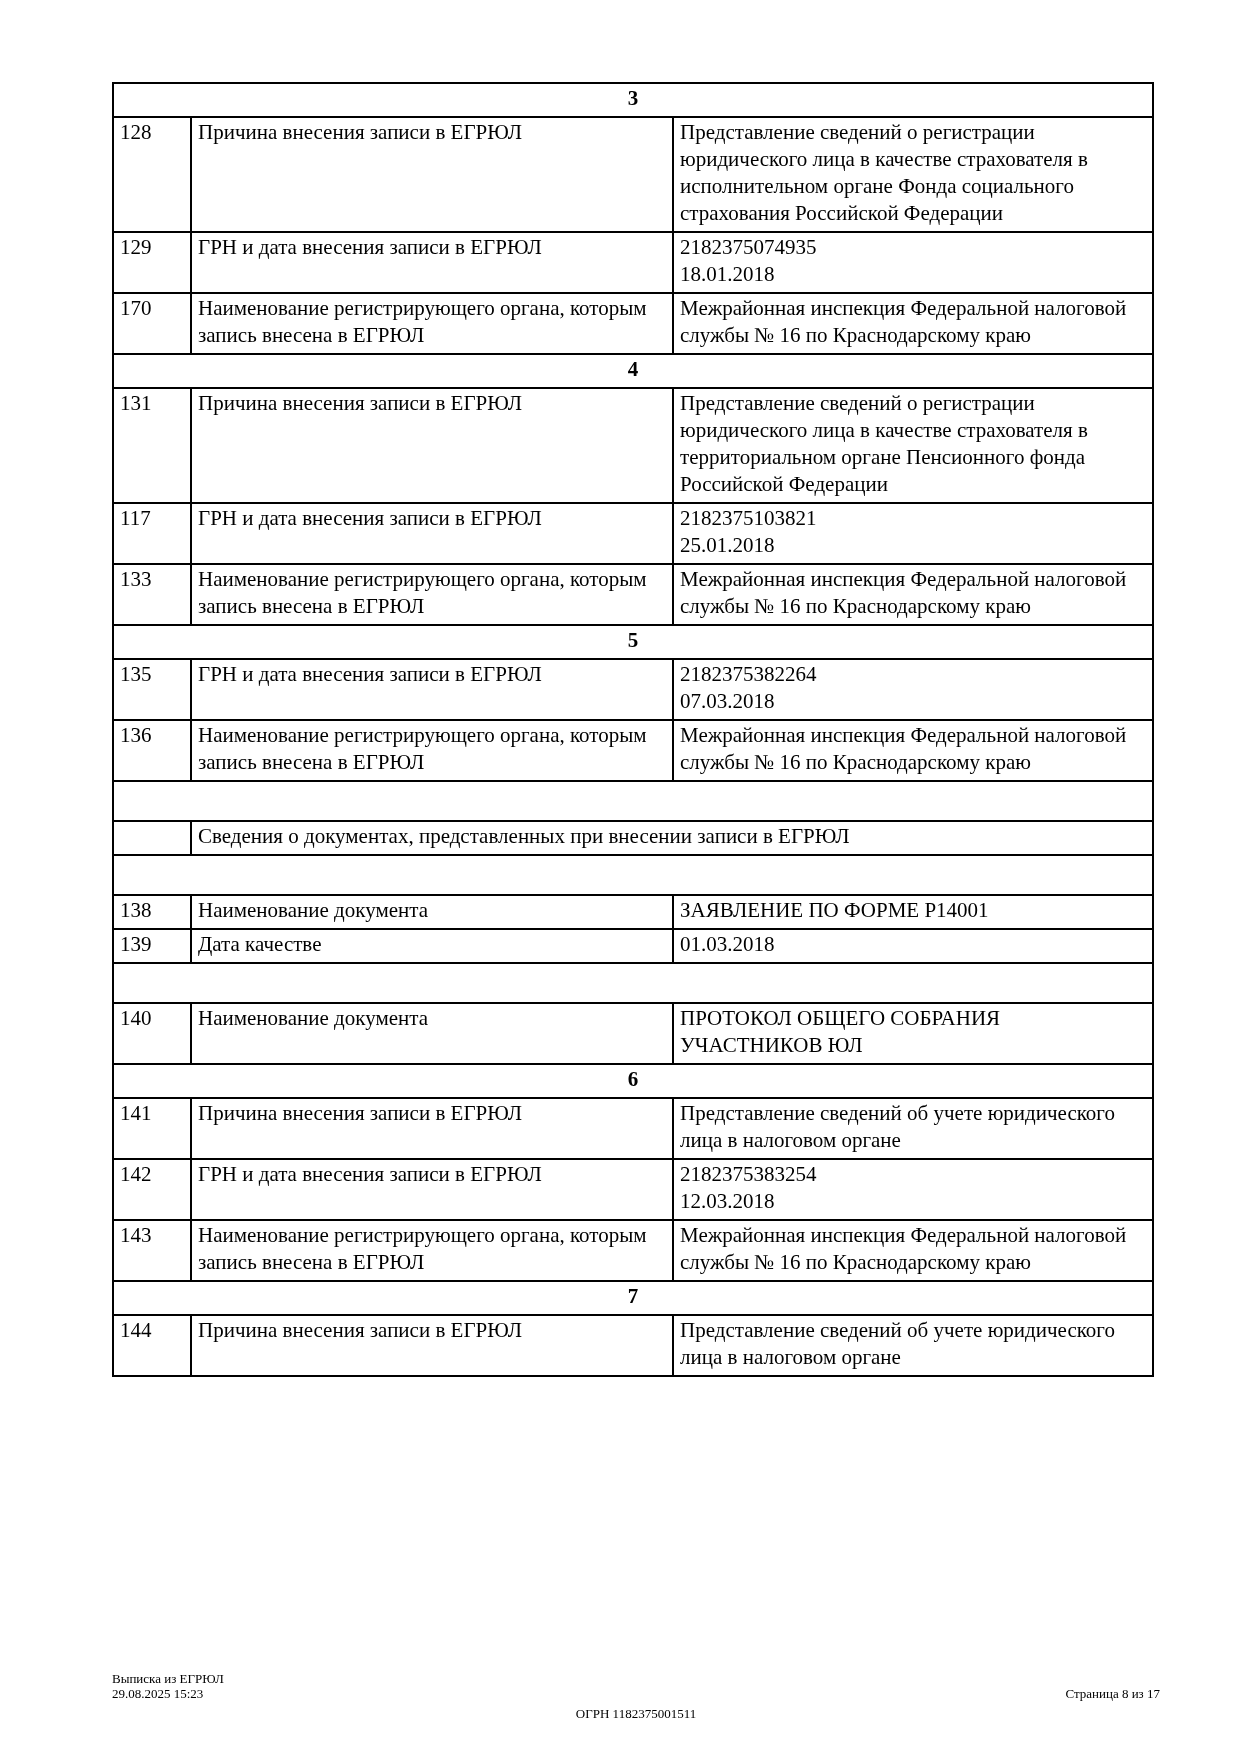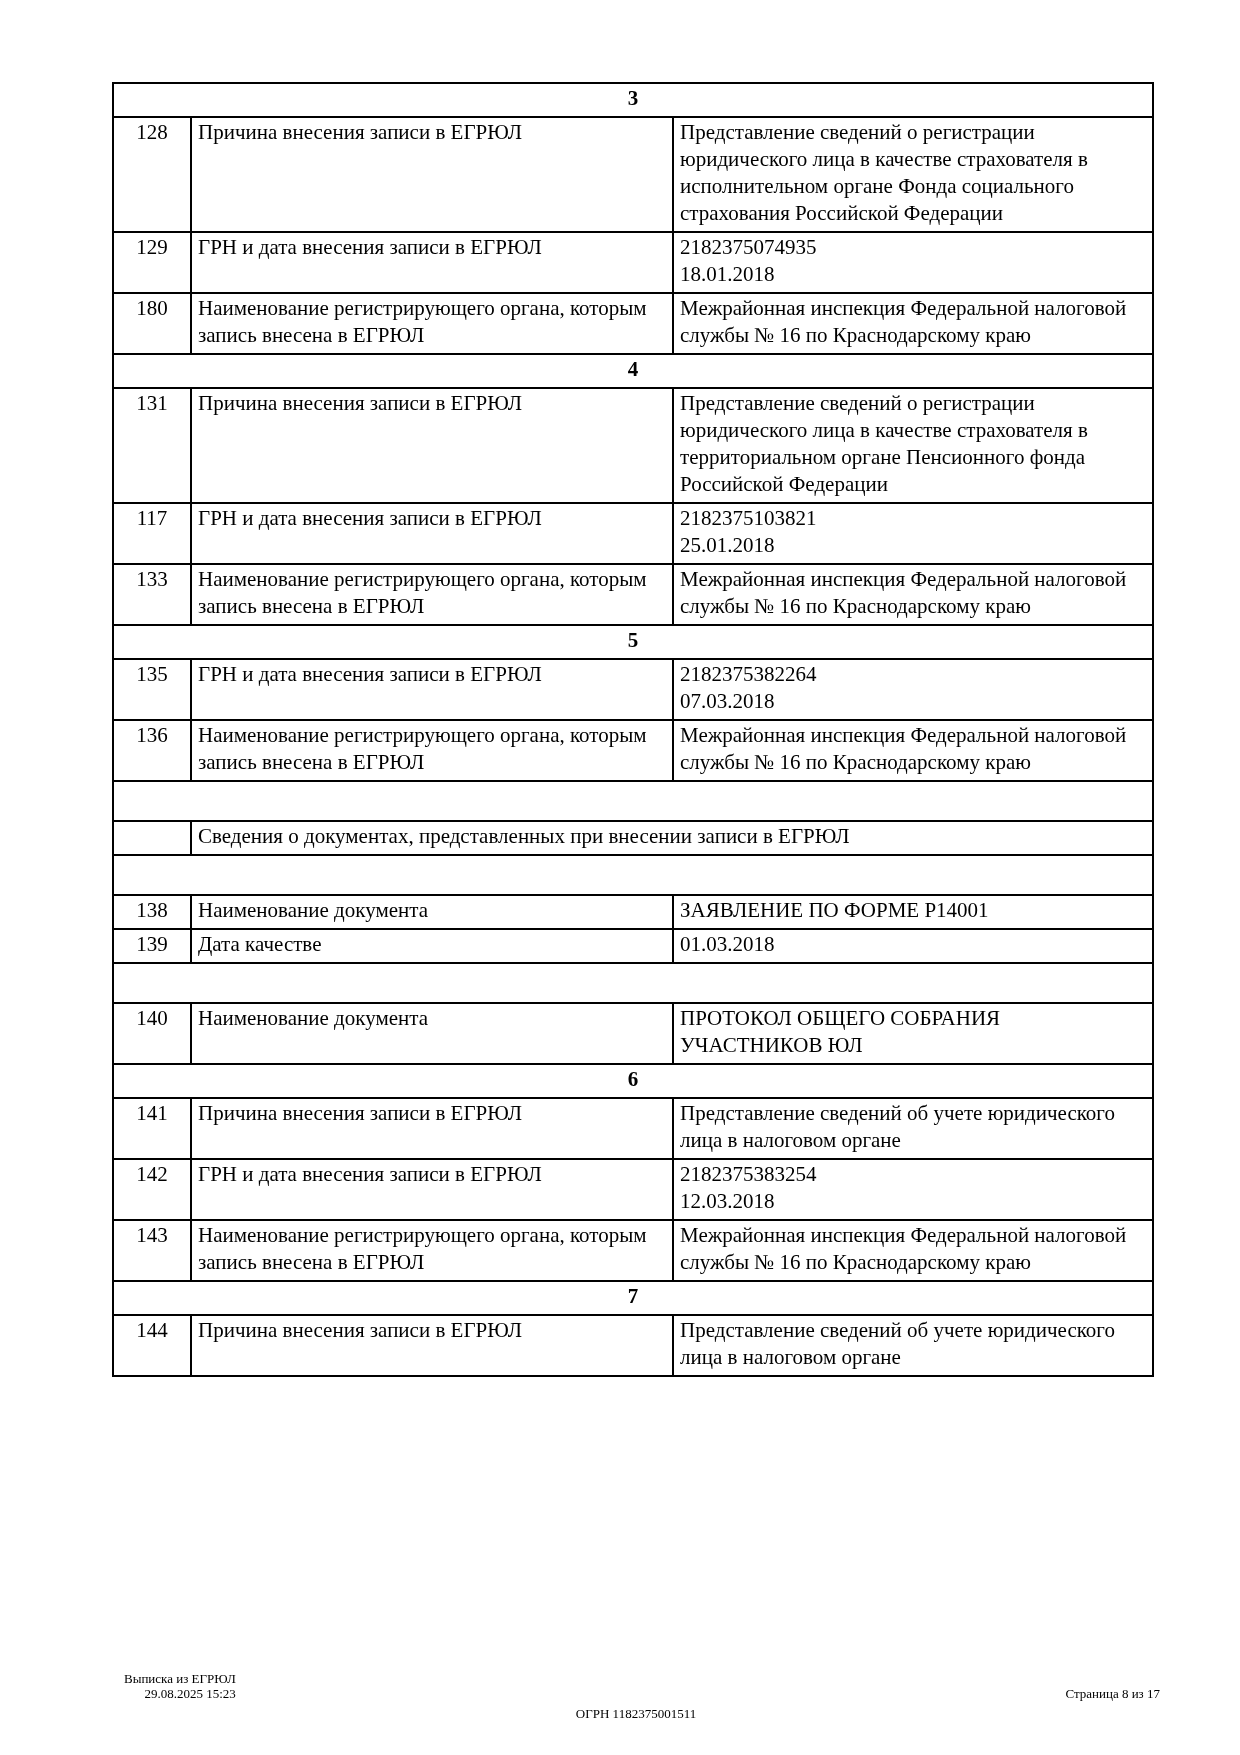--- a/index.html
+++ b/index.html
@@ -30,21 +30,21 @@
   }
   table.egrul td {
     border: 2px solid #000000;
     font-size: 21px;
     line-height: 27px;
     vertical-align: top;
     padding: 1px 6px 4px 6px;
     word-wrap: break-word;
   }
   td.num-cell {
-    text-align: center;
+    text-align: left;
     padding-left: 2px;
     padding-right: 2px;
   }
   td.section-cell {
     text-align: center;
     font-weight: bold;
     padding-top: 1px;
     padding-bottom: 3px;
   }
   td.value-cell {
@@ -56,21 +56,21 @@
   }
   .footer {
     position: absolute;
     left: 112px;
     top: 1671px;
     width: 1048px;
     height: 34px;
     font-size: 13px;
     line-height: 15px;
   }
-  .footer .f-left   { position: absolute; left: 12px; top: 0; text-align: right; }
+  .footer .f-left   { position: absolute; left: 0; top: 0; }
   .footer .f-ogrn   { position: absolute; left: 0; right: 0; top: 15px; text-align: center; margin-top: 20px; }
   .footer .f-page   { position: absolute; right: 0; top: 15px; }
 </style>
 </head>
 <body>
 
 <div class="sheet">
 
   <table class="egrul">
     <colgroup>
@@ -89,21 +89,21 @@
       <td class="label-cell">Причина внесения записи в ЕГРЮЛ</td>
       <td class="value-cell">Представление сведений о регистрации юридического лица в качестве страхователя в исполнительном органе Фонда социального страхования Российской Федерации</td>
     </tr>
     <tr>
       <td class="num-cell">129</td>
       <td class="label-cell">ГРН и дата внесения записи в ЕГРЮЛ</td>
       <td class="value-cell">2182375074935
 18.01.2018</td>
     </tr>
     <tr>
-      <td class="num-cell">180</td>
+      <td class="num-cell">170</td>
       <td class="label-cell">Наименование регистрирующего органа, которым запись внесена в ЕГРЮЛ</td>
       <td class="value-cell">Межрайонная инспекция Федеральной налоговой службы № 16 по Краснодарскому краю</td>
     </tr>
 
     <tr>
       <td colspan="3" class="section-cell">4</td>
     </tr>
 
     <tr>
       <td class="num-cell">131</td>

